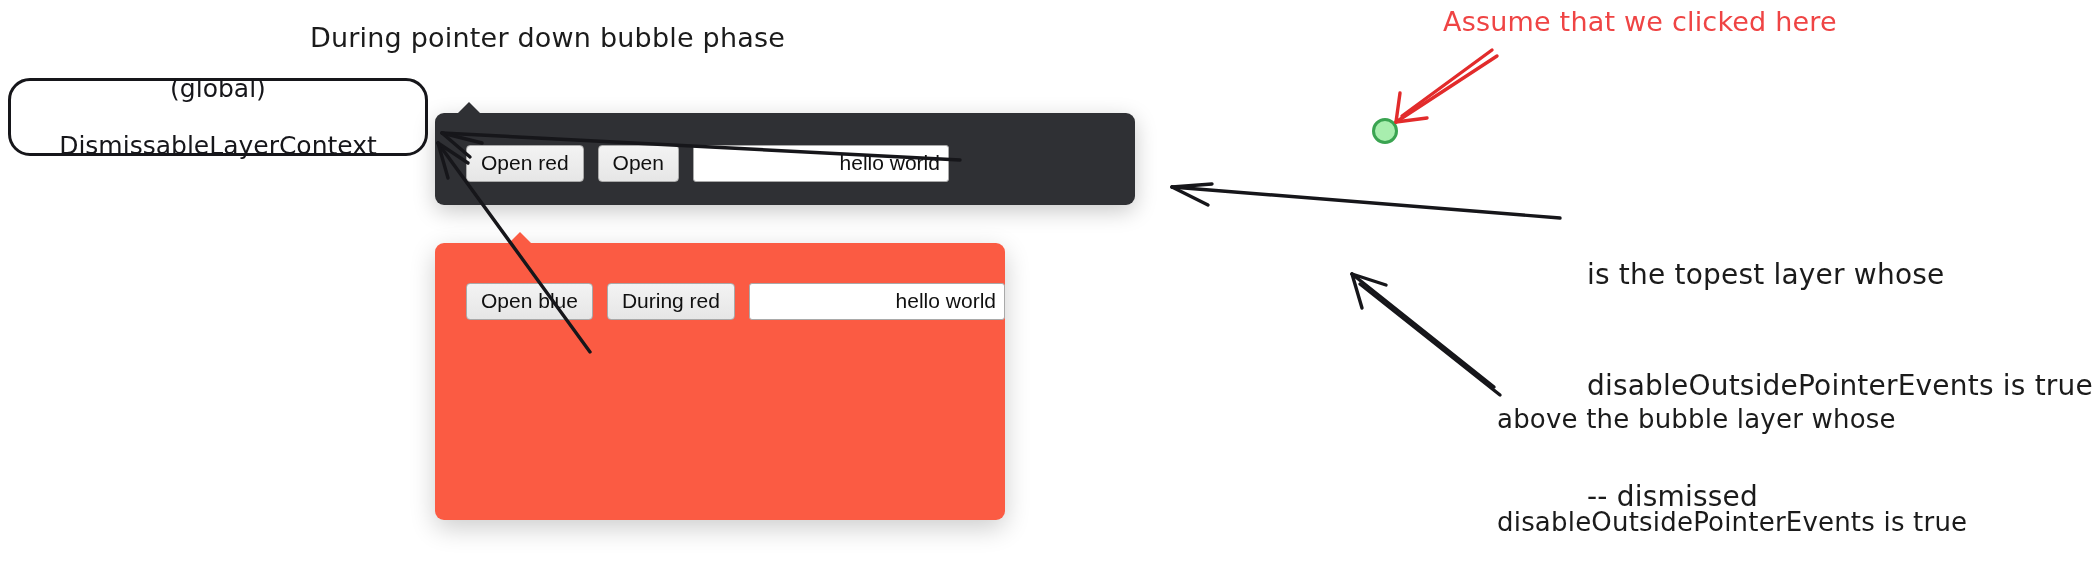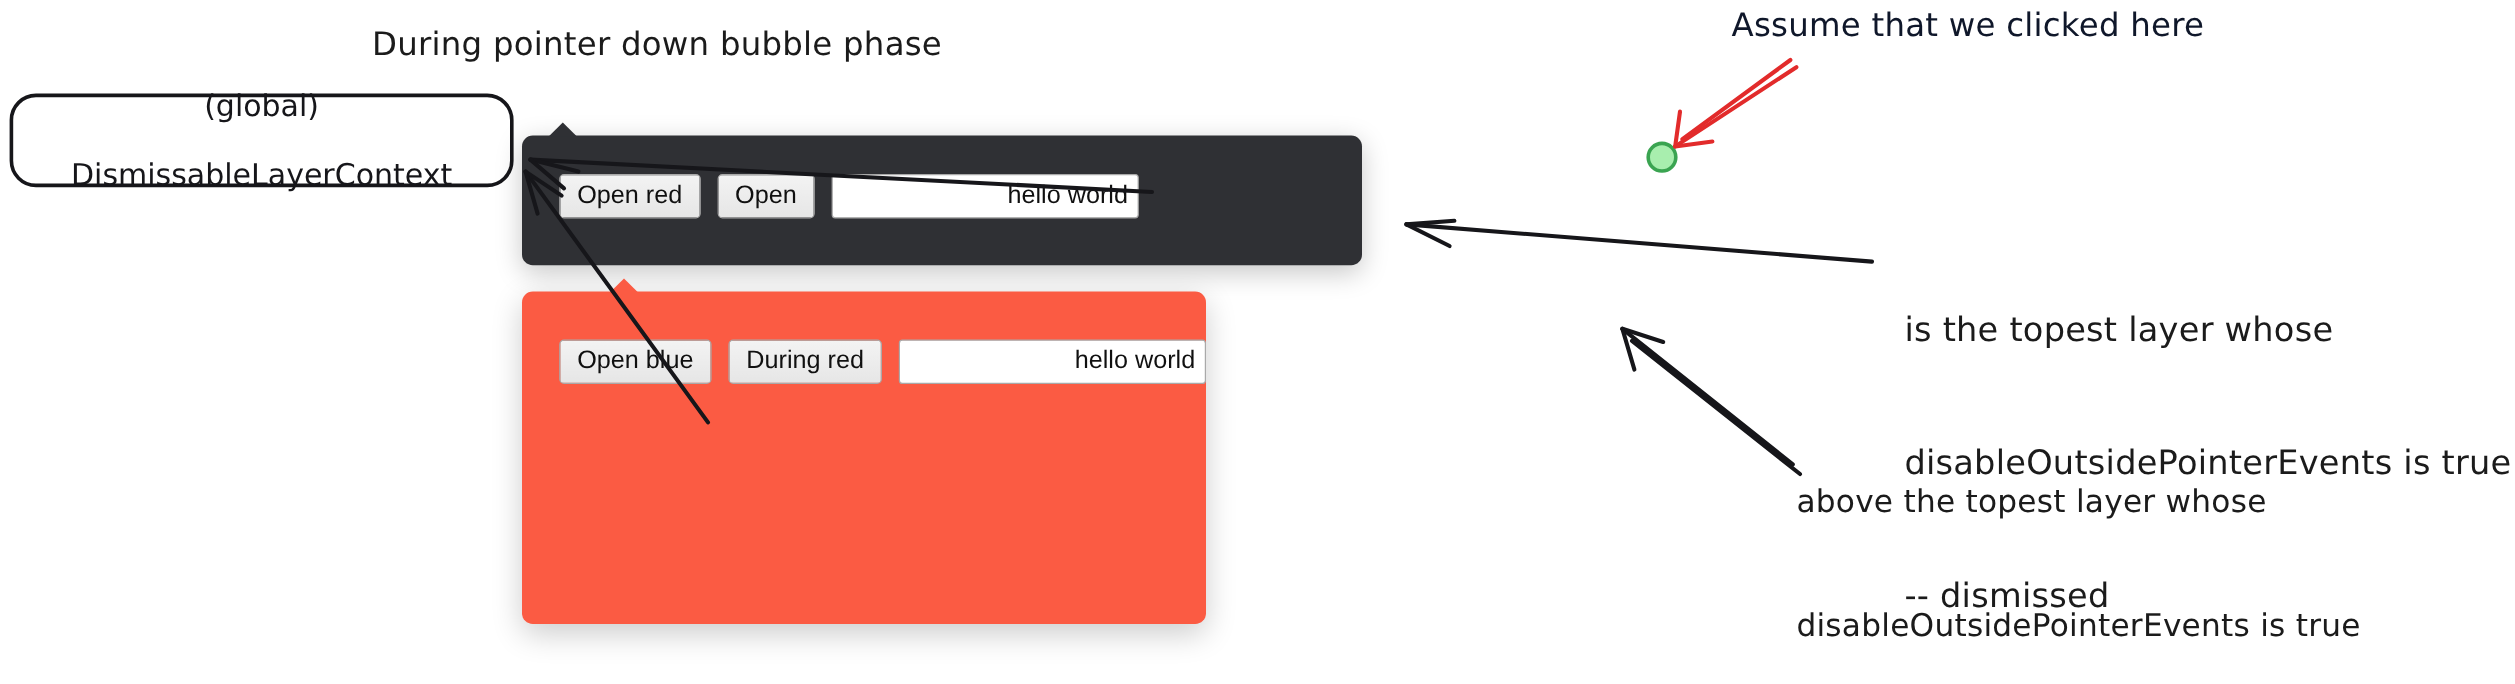--- a/index.html
+++ b/index.html
@@ -49,21 +49,21 @@
     font-family: "DejaVu Sans", sans-serif;
     font-size: 25px;
     color: #16161a;
     white-space: pre;
   }
 
   
   #dark-dialog {
     position: absolute;
     left: 435px; top: 113px;
-    width: 700px; height: 108px;
+    width: 700px; height: 92px;
     background: #2f3034;
     border-radius: 9px;
     box-shadow: 0 6px 22px rgba(0,0,0,0.22);
   }
   #dark-dialog .notch {
     position: absolute;
     left: 22px; top: -11px;
     width: 0; height: 0;
     border-left: 12px solid transparent;
     border-right: 12px solid transparent;
@@ -133,21 +133,21 @@
     position: absolute;
     left: 1372px; top: 118px;
     width: 26px; height: 26px;
     border-radius: 50%;
     background: #a8eeae;
     border: 3px solid #3aa451;
   }
   #caption-clicked-here {
     left: 1443px; top: 6px;
     font-size: 27px;
-    color: #0f172a;
+    color: #ef4444;
   }
 
   
   #note-topest {
     left: 1587px; top: 183px;
     font-size: 28px;
     line-height: 1.32;
   }
   #note-above {
     left: 1497px; top: 333px;
@@ -196,21 +196,21 @@
   <div id="click-dot"></div>
   <div class="hand" id="caption-clicked-here">Assume that we clicked here</div>
 
   <div class="hand" id="note-topest">
     <div>is the topest layer whose</div>
     <div>disableOutsidePointerEvents is true</div>
     <div>-- dismissed</div>
   </div>
 
   <div class="hand" id="note-above">
-    <div>above the topest layer whose</div>
+    <div>above the bubble layer whose</div>
     <div>disableOutsidePointerEvents is true</div>
     
   </div>
 
   <svg id="arrows" viewBox="0 0 2096 570">
 
     <g stroke="#16161a" fill="none" stroke-width="3.4" stroke-linecap="round">
       <path d="M 960 160 L 442 133"></path>
       <path d="M 442 133 L 482 143"></path>
       <path d="M 442 133 L 470 157"></path>

